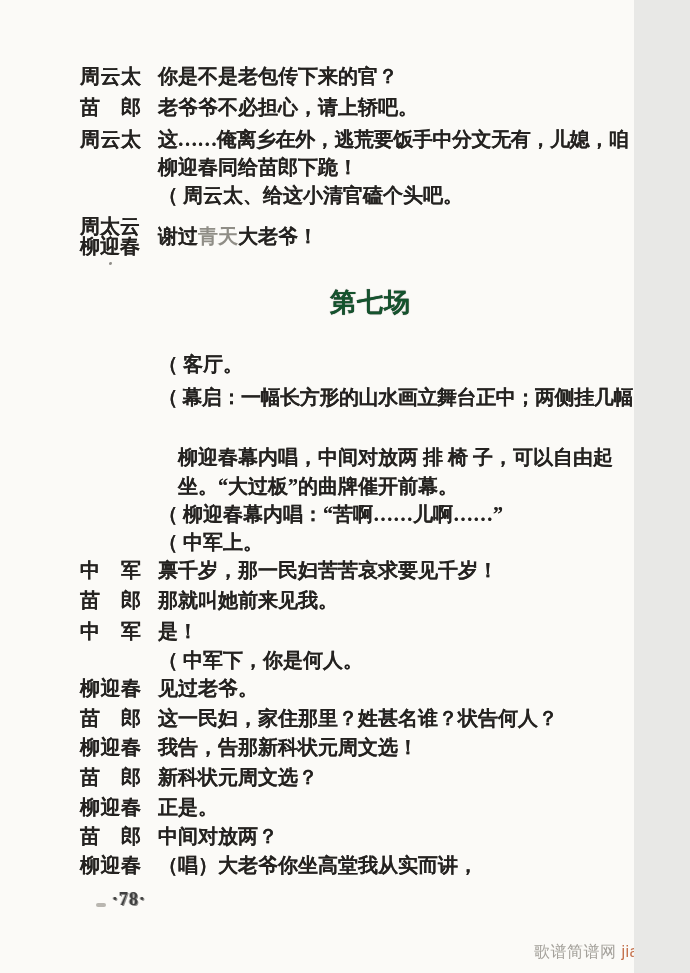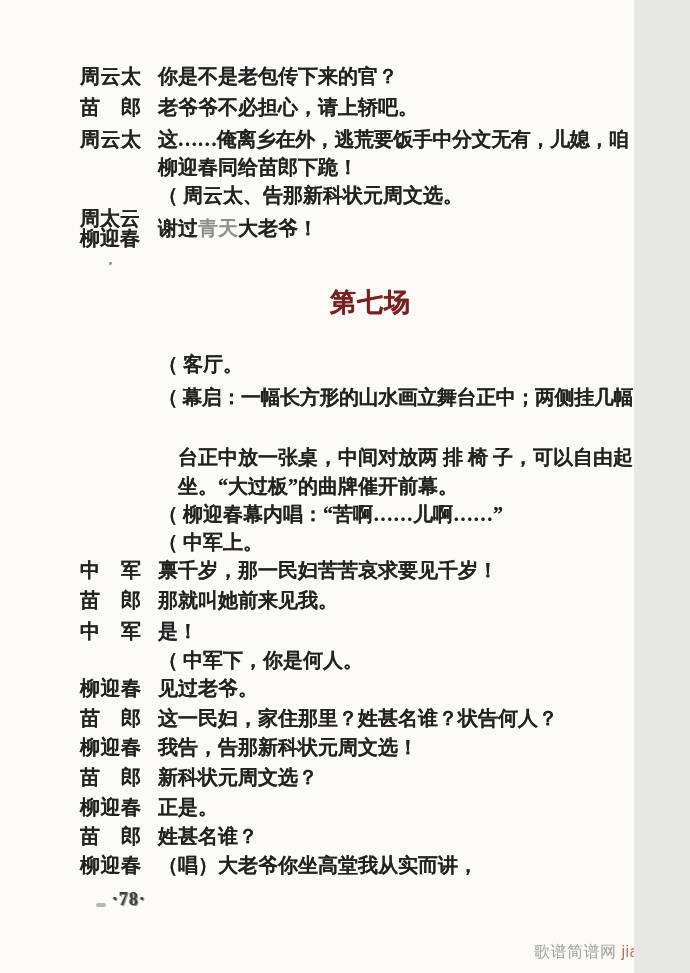--- a/index.html
+++ b/index.html
@@ -27,21 +27,21 @@
   .ls-snug{letter-spacing:-0.4px;}
   
   .dbl-speaker{position:absolute;left:80px;top:-8px;}
   .dbl-speaker span{display:block;font-size:20px;line-height:20px;}
   .dbl-dialogue{position:absolute;left:158px;top:2px;}
   .faded{color:#8f8d86;text-shadow:none;}
   
   .scene-title{
     position:absolute;left:330px;top:289px;
     font-size:26px;line-height:28px;font-weight:800;
-    letter-spacing:1px;color:#7f1d1d;
+    letter-spacing:1px;color:#14532d;
     text-shadow:0 0 .8px rgba(0,0,0,.8);
   }
   
   .page-number{
     position:absolute;left:112px;top:889px;
     font-size:18px;font-weight:800;letter-spacing:1px;
     color:#404040;
     text-shadow:1px 1px 0 rgba(10,10,10,.45), -1px 0 0 rgba(10,10,10,.3);
     filter:blur(.3px);
   }
@@ -82,43 +82,43 @@
     <span class="dialogue">老爷爷不必担心，请上轿吧。</span>
   </div>
   <div class="line" style="top:129px">
     <span class="speaker">周云太</span>
     <span class="dialogue ls-snug">这……俺离乡在外，逃荒要饭手中分文无有，儿媳，咱</span>
   </div>
   <div class="line" style="top:157px">
     <span class="dialogue">柳迎春同给苗郎下跪！</span>
   </div>
   <div class="line" style="top:185px">
-    <span class="stage">（ 周云太、告那新科状元周文选。</span>
+    <span class="stage">（ 周云太、给这小清官磕个头吧。</span>
   </div>
 
-  <div class="line" style="top:216px;height:44px">
+  <div class="line" style="top:224px;height:44px">
     <span class="dbl-speaker">
       <span>周太云</span>
       <span>柳迎春</span>
     </span>
     <span class="dbl-dialogue">
       <span>谢过</span><span class="faded">青天</span><span>大老爷！</span>
     </span>
   </div>
 
   <div class="scene-title">第七场</div>
 
   <div class="line" style="top:354px">
     <span class="stage">（ 客厅。</span>
   </div>
   <div class="line" style="top:387px">
     <span class="stage ls-snug">（ 幕启：一幅长方形的山水画立舞台正中；两侧挂几幅</span>
   </div>
   <div class="line" style="top:447px">
-    <span class="stage-cont">台正中放一张桌，中间对放两 排 椅 子，可以自由起</span>
+    <span class="stage-cont">柳迎春幕内唱，中间对放两 排 椅 子，可以自由起</span>
   </div>
   <div class="line" style="top:476px">
     <span class="stage-cont">坐。“大过板”的曲牌催开前幕。</span>
   </div>
   <div class="line" style="top:504px">
     <span class="stage">（ 柳迎春幕内唱：“苦啊……儿啊……”</span>
   </div>
   <div class="line" style="top:532px">
     <span class="stage">（ 中军上。</span>
   </div>
@@ -153,21 +153,21 @@
   <div class="line" style="top:767px">
     <span class="speaker">苗　郎</span>
     <span class="dialogue">新科状元周文选？</span>
   </div>
   <div class="line" style="top:797px">
     <span class="speaker">柳迎春</span>
     <span class="dialogue">正是。</span>
   </div>
   <div class="line" style="top:826px">
     <span class="speaker">苗　郎</span>
-    <span class="dialogue">姓甚名谁？</span>
+    <span class="dialogue">中间对放两？</span>
   </div>
   <div class="line" style="top:855px">
     <span class="speaker">柳迎春</span>
     <span class="dialogue">（唱）大老爷你坐高堂我从实而讲，</span>
   </div>
 
   <div class="page-number">·78·</div>
   <div class="pn-smudge"></div>
 
   <div class="watermark">

